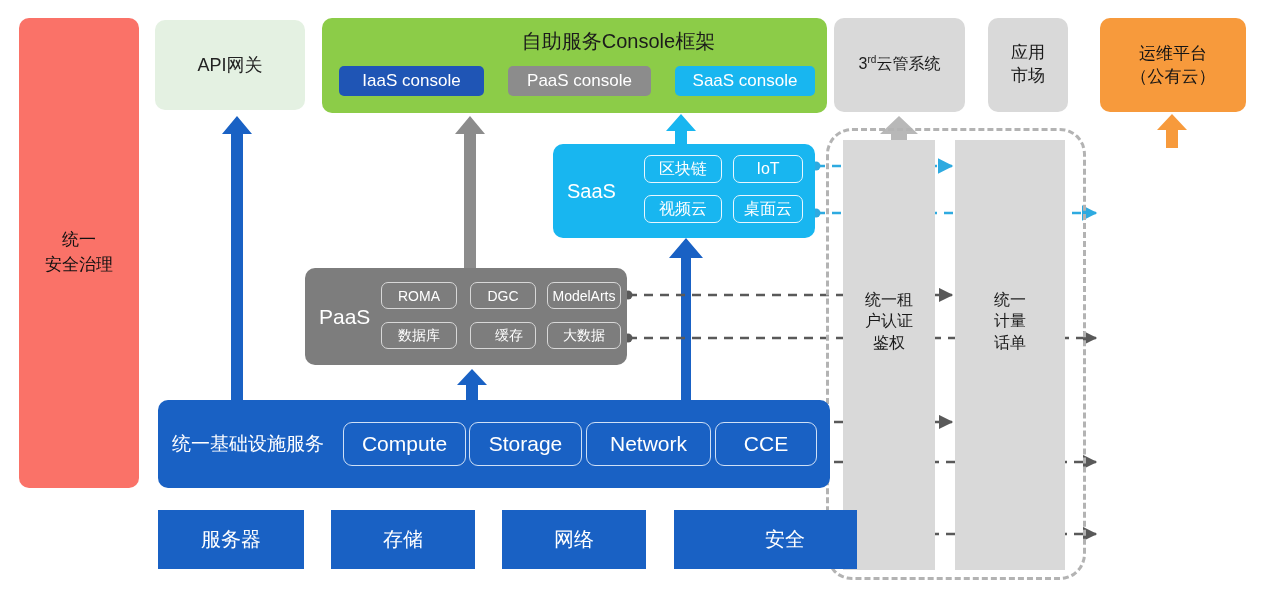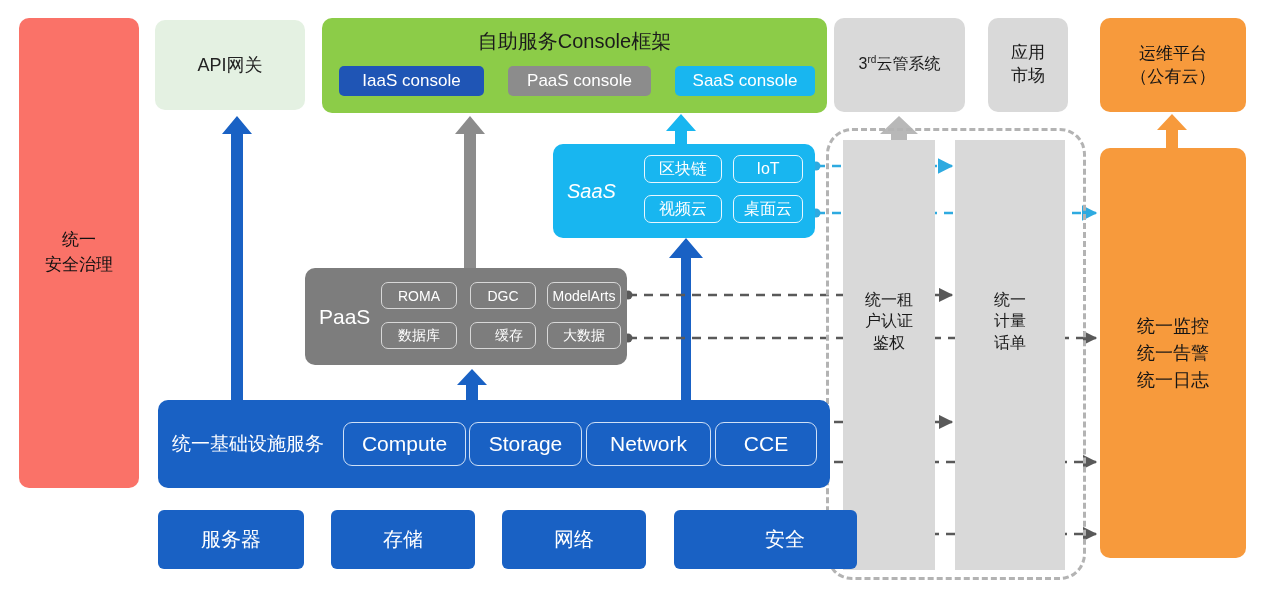--- a/index.html
+++ b/index.html
@@ -12,21 +12,21 @@
   #security{left:19px;top:18px;width:120px;height:470px;background:#fa7268;border-radius:10px;
             color:#111;font-size:17px;line-height:1.45;font-weight:400;}
 
   
   #apigw{left:155px;top:20px;width:150px;height:90px;background:#e4f1e2;border-radius:10px;
          color:#222;font-size:18px;}
 
   
   #consoleFrame{left:322px;top:18px;width:505px;height:95px;background:#8ccc48;border-radius:10px;
                 display:block;}
-  #consoleTitle{position:absolute;left:0;top:10px;width:100%;text-align:center;color:#1b1b1b;font-size:20px;}
+  #consoleTitle{position:absolute;left:0;top:10px;width:100%;text-align:center;color:#1b1b1b;font-size:20px;padding-left:44px;}
   .console-chip{position:absolute;top:48px;height:30px;border-radius:5px;display:flex;align-items:center;
                 justify-content:center;color:#fff;font-size:17px;padding:0 10px;box-sizing:border-box;text-align:right;}
   #chipIaaS{left:17px;width:145px;background:#1f55b5;}
   #chipPaaS{left:186px;width:143px;background:#8c8c8c;}
   #chipSaaS{left:353px;width:140px;background:#18b6f0;}
 
   
   #thirdcloud{left:834px;top:18px;width:131px;height:94px;background:#d9d9d9;border-radius:10px;
               color:#1a1a1a;font-size:16px;}
   #thirdcloud sup{font-size:10px;vertical-align:super;}
@@ -35,21 +35,21 @@
 
   
   #opsplat{left:1100px;top:18px;width:146px;height:94px;background:#f79a3c;border-radius:10px;
            color:#151515;font-size:17px;line-height:1.38;}
   #opscore{left:1100px;top:148px;width:146px;height:410px;background:#f79a3c;border-radius:10px;
            color:#151515;font-size:18px;line-height:1.5;}
 
   
   #saas{left:553px;top:144px;width:262px;height:94px;background:#18b6f0;border-radius:10px;display:block;}
   #saasLabel{position:absolute;left:14px;top:0;height:94px;display:flex;align-items:center;
-             color:#fff;font-size:20px;font-style:italic;}
+             color:#fff;font-size:20px;}
   .saas-chip{position:absolute;height:28px;border-radius:7px;border:1.6px solid #e8f7ff;color:#fff;
              display:flex;align-items:center;justify-content:center;font-size:16px;box-sizing:border-box;}
   #sc0{left:91px;top:11px;width:78px;}
   #sc1{left:180px;top:11px;width:70px;}
   #sc2{left:91px;top:51px;width:78px;}
   #sc3{left:180px;top:51px;width:70px;}
 
   
   #paas{left:305px;top:268px;width:322px;height:97px;background:#7d7d7d;border-radius:10px;display:block;}
   #paasLabel{position:absolute;left:14px;top:0;height:97px;display:flex;align-items:center;
@@ -68,21 +68,21 @@
   #infraLabel{position:absolute;left:14px;top:0;height:88px;display:flex;align-items:center;
               color:#fff;font-size:19px;}
   .infra-chip{position:absolute;top:22px;height:44px;border-radius:9px;border:1.8px solid #cfe0f6;color:#fff;
               display:flex;align-items:center;justify-content:center;font-size:21px;box-sizing:border-box;}
   #ic0{left:185px;width:123px;}
   #ic1{left:311px;width:113px;}
   #ic2{left:428px;width:125px;}
   #ic3{left:557px;width:102px;}
 
   
-  .res{position:absolute;top:510px;height:59px;background:#1961c4;border-radius:6px;color:#fff;
+  .res{position:absolute;top:510px;height:59px;background:#1961c4;border-radius:0;color:#fff;
        font-size:20px;display:flex;align-items:center;justify-content:center;}
   #r0{left:158px;width:146px;}
   #r1{left:331px;width:144px;}
   #r2{left:502px;width:144px;}
   #r3{left:674px;width:144px;padding-left:39px;}
 
   
   #dashBox{left:826px;top:128px;width:260px;height:452px;border:3px dashed #b3b3b3;border-radius:26px;
            background:transparent;}
   #colAuth{left:843px;top:140px;width:92px;height:430px;background:#d9d9d9;}
@@ -219,27 +219,20 @@
     </div>
   </div>
 
   <div class="box" id="opsplat">
     <div>
       <div>运维平台</div>
       <div>（公有云）</div>
     </div>
   </div>
 
-  <div class="box" id="opscore">
-    <div>
-      <div>统一监控</div>
-      <div>统一告警</div>
-      <div>统一日志</div>
-    </div>
-  </div>
 
   <div id="saas" class="box">
     <div id="saasLabel">SaaS</div>
     <div class="saas-chip" id="sc0">区块链</div>
     <div class="saas-chip" id="sc1">IoT</div>
     <div class="saas-chip" id="sc2">视频云</div>
     <div class="saas-chip" id="sc3">桌面云</div>
   </div>
 
   <div id="paas" class="box">

